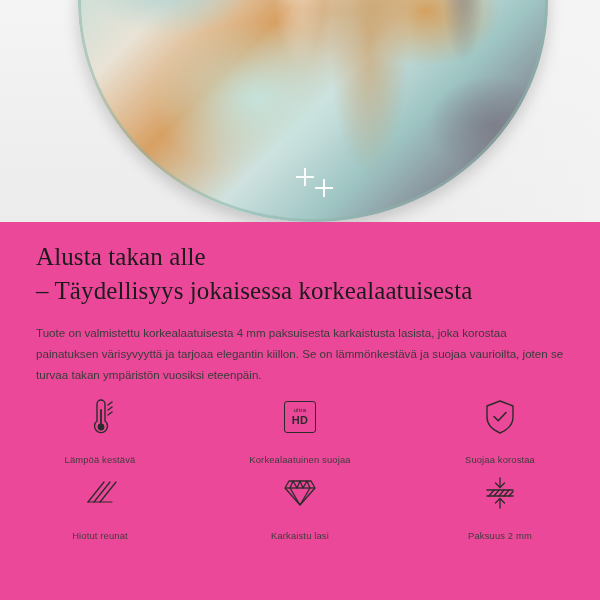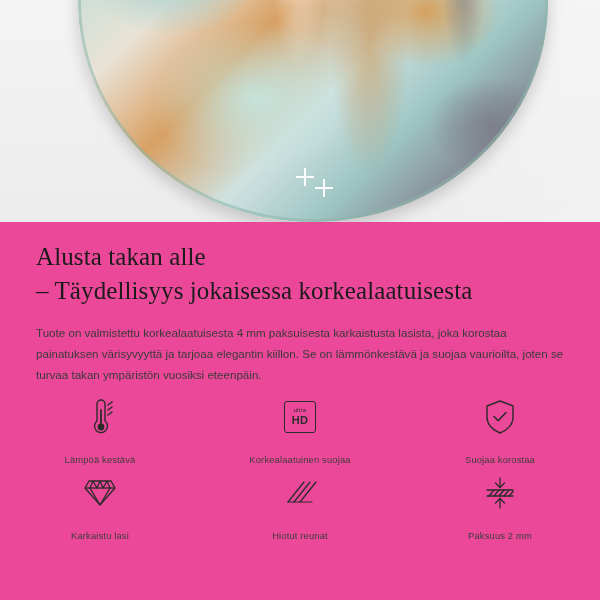--- a/index.html
+++ b/index.html
@@ -240,45 +240,45 @@
             <path d="M17 4 L30 9 v11 c0 8 -6 13 -13 16 C10 33 4 28 4 20 V9 z"></path>
             <path d="M11 19.5 l4.2 4.2 L23 15.5" stroke-width="1.6"></path>
           </g>
         </svg>
       </div>
       <div class="feature-label">Suojaa korostaa</div>
     </div>
 
     <div class="feature">
       <div class="feature-icon">
+        <svg width="36" height="34" viewBox="0 0 36 34">
+          <g fill="none" stroke="#2b2b2b" stroke-width="1.3" stroke-linecap="round">
+            <path d="M6 26 L22 6"></path>
+            <path d="M12 26 L28 6"></path>
+            <path d="M18 26 L34 6"></path>
+            <path d="M6 26 L30 26" stroke-width="1.1"></path>
+          </g>
+        </svg>
+      </div>
+      <div class="feature-label">Hiotut reunat</div>
+    </div>
+
+    <div class="feature">
+      <div class="feature-icon">
         <svg width="38" height="34" viewBox="0 0 38 34">
           <g fill="none" stroke="#2b2b2b" stroke-width="1.3" stroke-linejoin="round">
             <path d="M8 5 H30 L34 12 L19 29 L4 12 Z"></path>
             <path d="M4 12 H34"></path>
             <path d="M12 5 L9 12 L19 29"></path>
             <path d="M26 5 L29 12 L19 29"></path>
             <path d="M12 5 L16 12 L19 5 L22 12 L26 5"></path>
           </g>
         </svg>
       </div>
       <div class="feature-label">Karkaistu lasi</div>
-    </div>
-
-    <div class="feature">
-      <div class="feature-icon">
-        <svg width="36" height="34" viewBox="0 0 36 34">
-          <g fill="none" stroke="#2b2b2b" stroke-width="1.3" stroke-linecap="round">
-            <path d="M6 26 L22 6"></path>
-            <path d="M12 26 L28 6"></path>
-            <path d="M18 26 L34 6"></path>
-            <path d="M6 26 L30 26" stroke-width="1.1"></path>
-          </g>
-        </svg>
-      </div>
-      <div class="feature-label">Hiotut reunat</div>
     </div>
 
     <div class="feature">
       <div class="feature-icon">
         <svg width="36" height="36" viewBox="0 0 36 36">
           <g fill="none" stroke="#2b2b2b" stroke-width="1.3" stroke-linecap="round">
             <path d="M18 3 V12"></path>
             <path d="M13.5 8 L18 12.5 L22.5 8"></path>
             <path d="M18 33 V24"></path>
             <path d="M13.5 28 L18 23.5 L22.5 28"></path>

